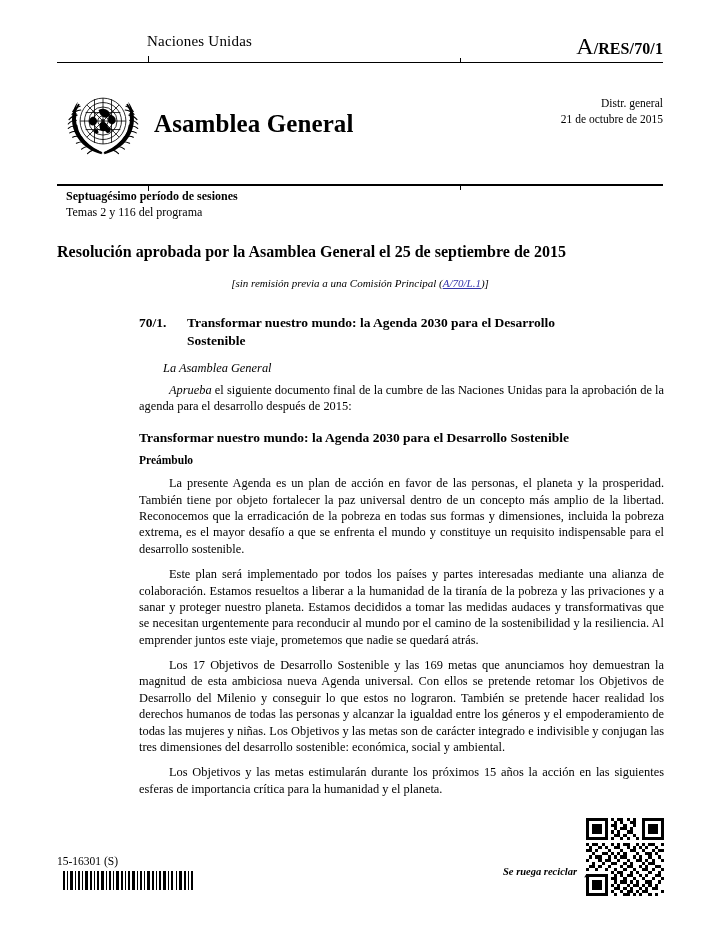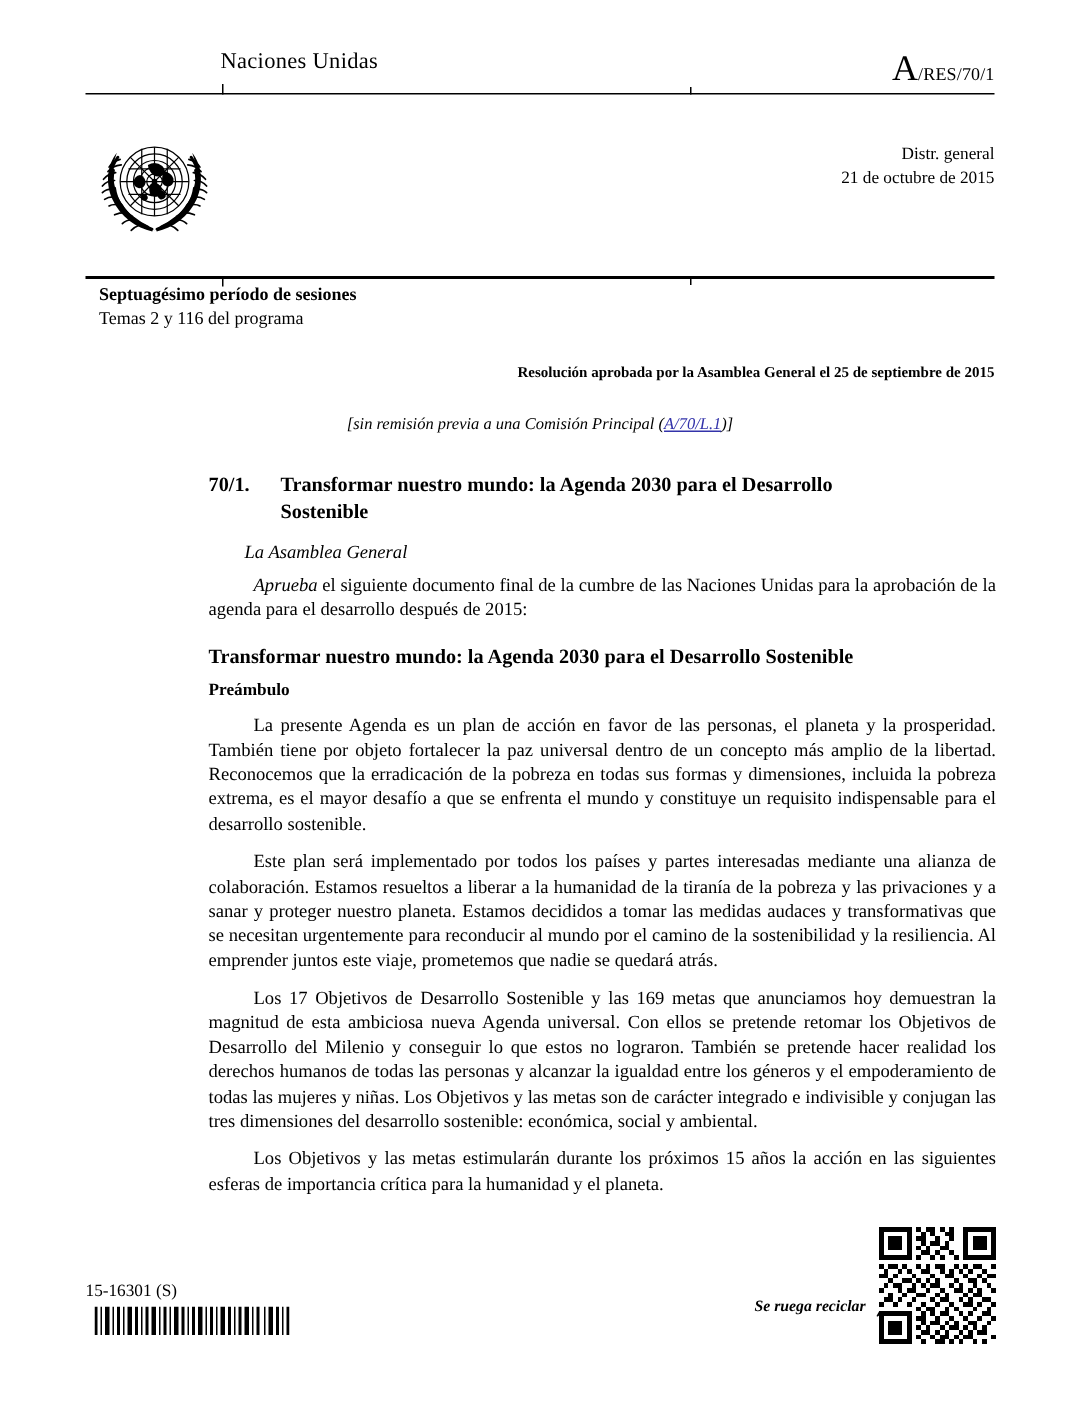--- a/index.html
+++ b/index.html
@@ -44,22 +44,23 @@
   }
   .symbol {
     white-space: nowrap;
     line-height: 1;
   }
   .symbol .sym-a {
     font-size: 24px;
     vertical-align: baseline;
   }
   .symbol .sym-rest {
-    font-size: 12px;
+    font-size: 16px;
     letter-spacing: 0.1px;
+    font-weight: bold;
   }
   .rule-thin {
     position: absolute;
     left: 57px;
     top: 62px;
     width: 606px;
     height: 0;
     border-top: 1.6px solid #000;
   }
   .tick {
@@ -120,22 +121,22 @@
     line-height: 1.35;
   }
   .session .line1 { font-weight: bold; }
 
   
   .res-title {
     position: absolute;
     left: 57px;
     top: 243px;
     width: 606px;
-    text-align: right;
-    font-size: 10px;
+    text-align: left;
+    font-size: 16px;
     font-weight: bold;
   }
   .res-sub {
     position: absolute;
     left: 57px;
     top: 277px;
     width: 606px;
     text-align: center;
     font-size: 11px;
     font-style: italic;
@@ -311,20 +312,21 @@
         <path d="M85 34 q7 1 11 6"></path>
           <path d="M86 41 q7 0 11 5"></path>
         <path d="M86 49 q7 -1 11 3"></path>
           <path d="M84 56 q7 -1 11 2"></path>
         <path d="M81 63 q7 -1 10 1"></path>
           <path d="M76 70 q6 0 10 2"></path>
         <path d="M70 76 q6 1 9 4"></path>
           <path d="M63 81 q5 2 8 5"></path>
       </g>
     </svg>
+    <div class="organ-title">Asamblea General</div>
   </div>
 
   <div class="distr">
     <div>Distr. general</div>
     <div>21 de octubre de 2015</div>
   </div>
 
   <div class="rule-thick"></div>
   <div class="tick tick-c"></div>
   <div class="tick tick-d"></div>

